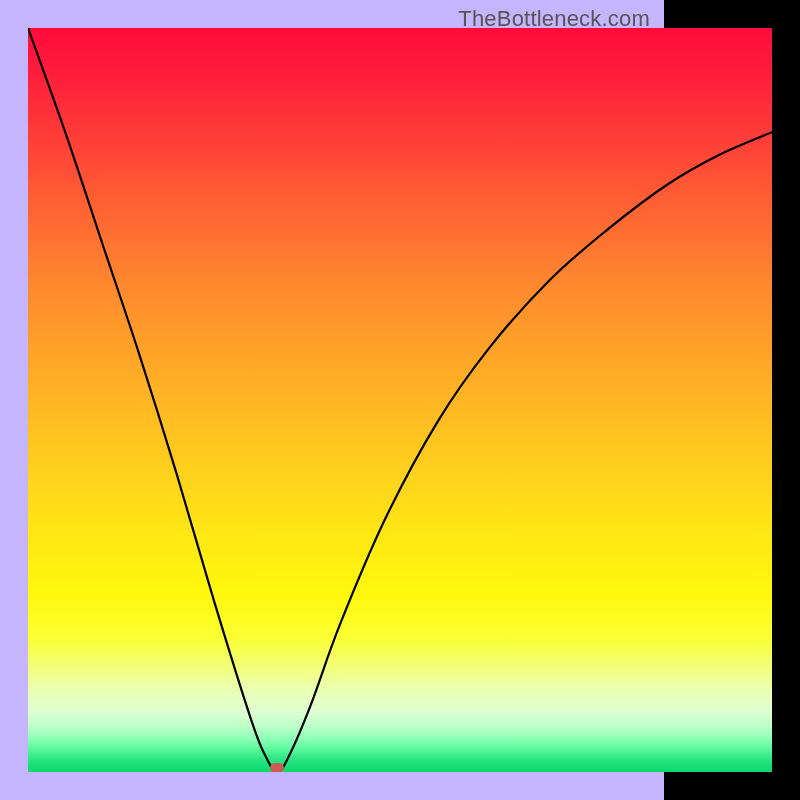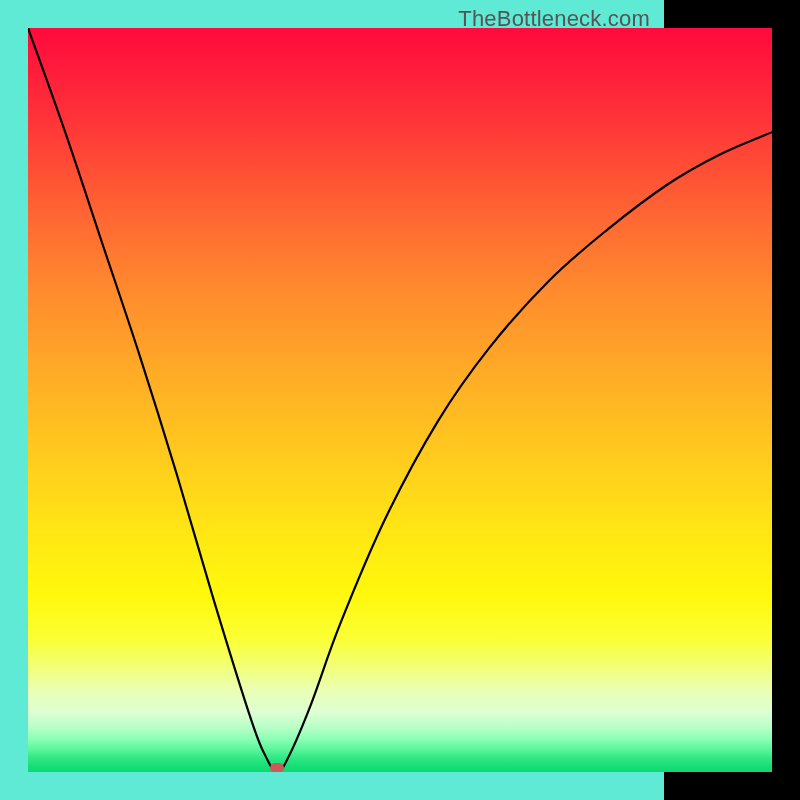--- a/index.html
+++ b/index.html
@@ -8,21 +8,21 @@
     width: 800px;
     height: 800px;
     overflow: hidden;
     background: #000;
     font-family: Arial, sans-serif;
   }
   .frame {
     position: relative;
     width: 664px;
     height: 800px;
-    background: #5eead4;
+    background: #c4b5fd;
   }
   .watermark {
     position: absolute;
     top: 6px;
     right: 14px;
     color: #555;
     font-size: 22px;
     font-weight: 500;
     letter-spacing: 0.2px;
     z-index: 5;

